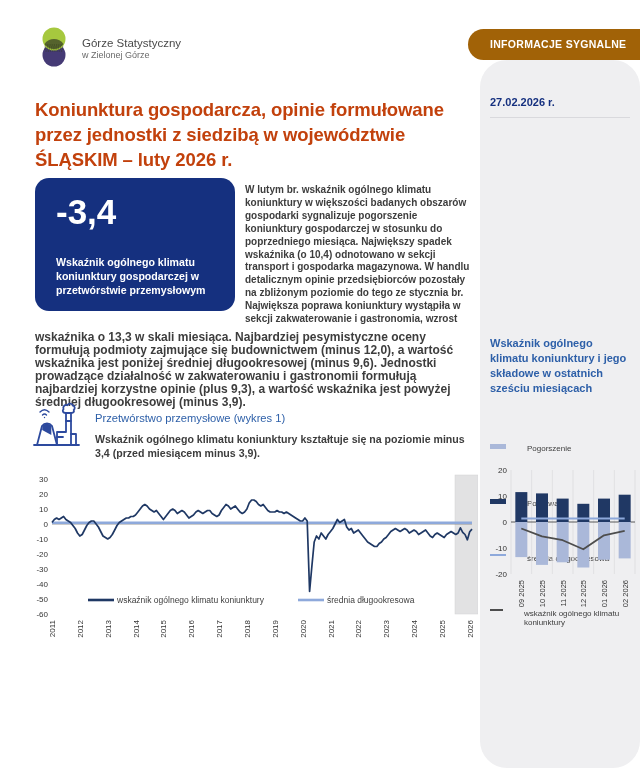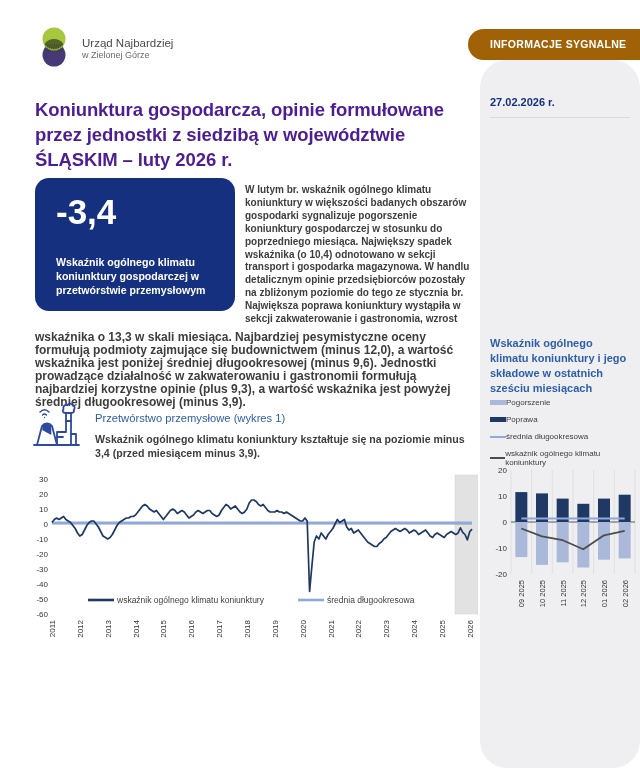--- a/index.html
+++ b/index.html
@@ -13,28 +13,28 @@
   .banner{position:absolute;left:468px;top:29px;width:172px;height:31px;background:#a16207;
           border-radius:16px 0 0 16px;color:#ffffff;font-size:10.5px;font-weight:700;
           line-height:31px;padding-left:22px;letter-spacing:.3px;box-sizing:border-box;}
   
   .sidebar{position:absolute;left:480px;top:60px;width:160px;height:708px;background:#efeff1;border-radius:27px;}
   .side-date{position:absolute;left:10px;top:36px;width:140px;font-size:11px;font-weight:700;
              color:#15307f;padding-bottom:9px;border-bottom:1px solid #d9d9dd;}
   .side-heading{position:absolute;left:10px;top:276px;width:144px;font-size:11px;font-weight:700;
                 color:#2d5fa8;line-height:1.35;}
   .side-legend{position:absolute;left:10px;top:338px;width:146px;}
-  .side-legend .row{display:flex;align-items:center;gap:0;margin-bottom:8px;}
+  .side-legend .row{display:flex;align-items:flex-start;gap:21px;margin-bottom:8px;margin-top:46px;}
   .side-legend .lab{font-size:8px;color:#3d3d3d;}
   .sw-bar{width:16px;height:5px;}
   .sw-line{width:16px;height:2px;}
   #sidebar-chart{position:absolute;left:3px;top:400px;}
   
   .title{position:absolute;left:35px;top:86px;width:450px;font-size:18.5px;font-weight:700;
-         color:#4c1d95;line-height:1.33;letter-spacing:-.1px;}
+         color:#c2410c;line-height:1.33;letter-spacing:-.1px;}
   .kpi-box{position:absolute;left:35px;top:178px;width:200px;height:133px;background:#15307f;
            border-radius:14px;box-sizing:border-box;}
   .kpi-value{position:absolute;left:21px;top:14px;font-size:35px;font-weight:700;color:#ffffff;}
   .kpi-label{position:absolute;left:21px;right:10px;bottom:13px;font-size:10.6px;font-weight:700;
              color:#ffffff;line-height:1.32;}
   .intro-col{position:absolute;left:245px;top:174px;width:230px;font-size:10px;font-weight:700;
              color:#3d3d3d;line-height:12.9px;}
   .intro-full{position:absolute;left:35px;top:319px;width:438px;font-size:12px;font-weight:700;
               color:#3d3d3d;line-height:12.9px;}
   .section-icon{position:absolute;left:30px;top:399px;}
@@ -51,21 +51,21 @@
 <div class="page">
 
   <div class="logo">
     <svg width="40" height="46" viewBox="0 0 40 46">
       <circle cx="20" cy="29" r="11.5" fill="#453a75"></circle>
       <circle cx="20" cy="13" r="11.5" fill="#a6c83e"></circle>
       <path d="M10.5 18 A11.5 11.5 0 0 0 29.5 18 A11.5 11.5 0 0 0 10.5 18 Z" fill="#55632d"></path>
       <path d="M11 19 h18 M10.5 21 h19 M10.5 23 h19 M11.5 25 h17" stroke="#2f3a1a" stroke-width="0.7" stroke-dasharray="1.2 1"></path>
     </svg>
     <div class="logo-text">
-      <div class="logo-l1">Urząd Najbardziej</div>
+      <div class="logo-l1">Górze Statystyczny</div>
       <div class="logo-l2">w Zielonej Górze</div>
     </div>
   </div>
 
   <div class="banner">INFORMACJE SYGNALNE</div>
 
   <aside class="sidebar">
     <div class="side-date">27.02.2026 r.</div>
     <div class="side-heading">Wskaźnik ogólnego klimatu koniunktury i jego składowe w ostatnich sześciu miesiącach</div>
     <div class="side-legend" id="side-legend">

